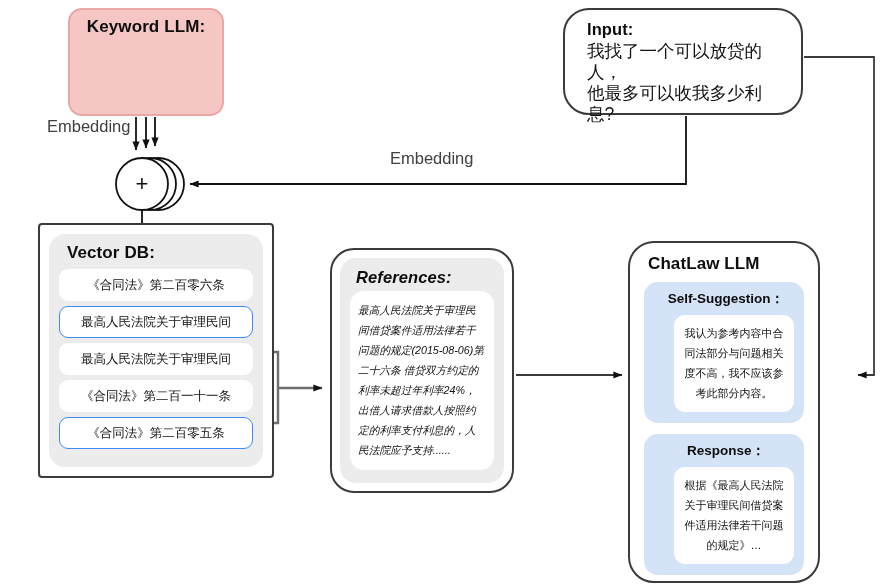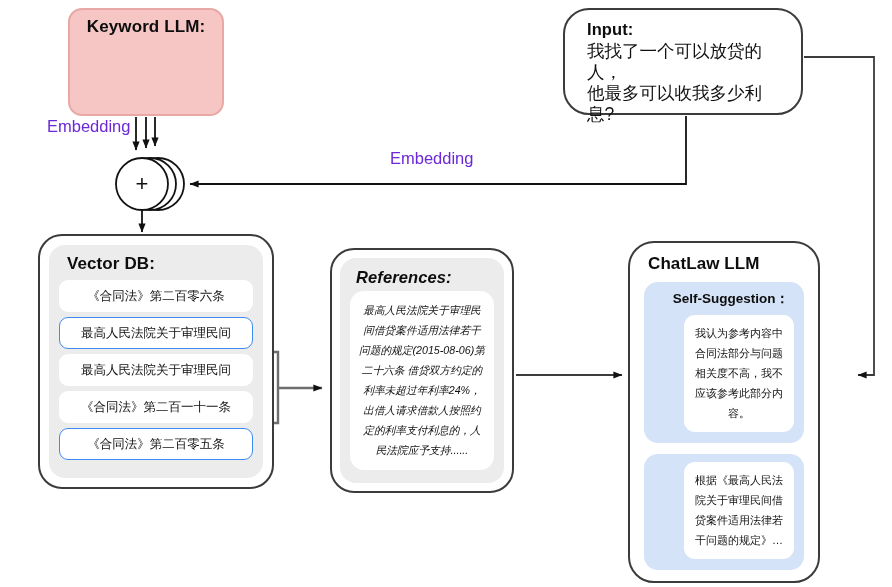--- a/index.html
+++ b/index.html
@@ -78,23 +78,23 @@
   #input-node .body-cn {
     font-size: 17.5px;
     line-height: 21px;
     color: #111;
     margin-top: 1px;
     white-space: pre-line;
   }
 
   
   #vector-db {
-    left: 38px; top: 234px;
+    left: 38px; top: 223px;
     width: 236px; height: 255px;
-    border-radius: 24px;
+    border-radius: 4px;
     padding: 9px 9px;
   }
   .inner-panel {
     background: #ececec;
     border-radius: 16px;
     width: 100%;
     height: 100%;
     box-sizing: border-box;
     padding: 8px 10px 10px 10px;
   }
@@ -130,39 +130,39 @@
   #references .node-title {
     font-size: 16.5px;
     margin: 2px 0 4px 6px;
   }
   .ref-body {
     background: #ffffff;
     border-radius: 14px;
     padding: 9px 8px 10px 8px;
     font-size: 10.7px;
     line-height: 20px;
-    text-align: center;
+    text-align: left;
     color: #111;
   }
 
   
   #chatlaw {
     left: 628px; top: 241px;
     width: 192px; height: 342px;
     border-radius: 26px;
     padding: 9px 14px 12px 14px;
   }
   #chatlaw .node-title {
     font-size: 17px;
     margin: 2px 0 8px 4px;
   }
   .blue-panel {
     background: #d4e3f7;
     border-radius: 14px;
-    padding: 8px 10px 11px 24px;
+    padding: 8px 10px 11px 14px;
     margin-bottom: 11px;
   }
   .blue-panel .sub-title {
     font-weight: bold;
     font-size: 13.5px;
     text-align: center;
     color: #0d0d0d;
     margin-bottom: 7px;
   }
   .white-inner {
@@ -173,21 +173,21 @@
     line-height: 20px;
     text-align: center;
     color: #111;
     margin-left: 16px;
   }
 
   
   .edge-label {
     position: absolute;
     font-size: 16.5px;
-    color: #6d28d9;
+    color: #404040;
     white-space: nowrap;
   }
   #label-embedding-left { left: 47px; top: 117px; }
   #label-embedding-right { left: 390px; top: 149px; }
 
   
   #plus-sign {
     position: absolute;
     left: 116px; top: 158px;
     width: 52px; height: 52px;
@@ -266,17 +266,18 @@
 
   <div class="node" id="chatlaw">
     <div class="node-title">ChatLaw LLM</div>
 
     <div class="blue-panel">
       <div class="sub-title">Self-Suggestion：</div>
       <div class="white-inner">我认为参考内容中合同法部分与问题相关度不高，我不应该参考此部分内容。</div>
     </div>
 
     <div class="blue-panel">
+      <div class="sub-title">Response：</div>
       <div class="white-inner">根据《最高人民法院关于审理民间借贷案件适用法律若干问题的规定》…</div>
     </div>
   </div>
 
 </div>
 
 </body></html>

